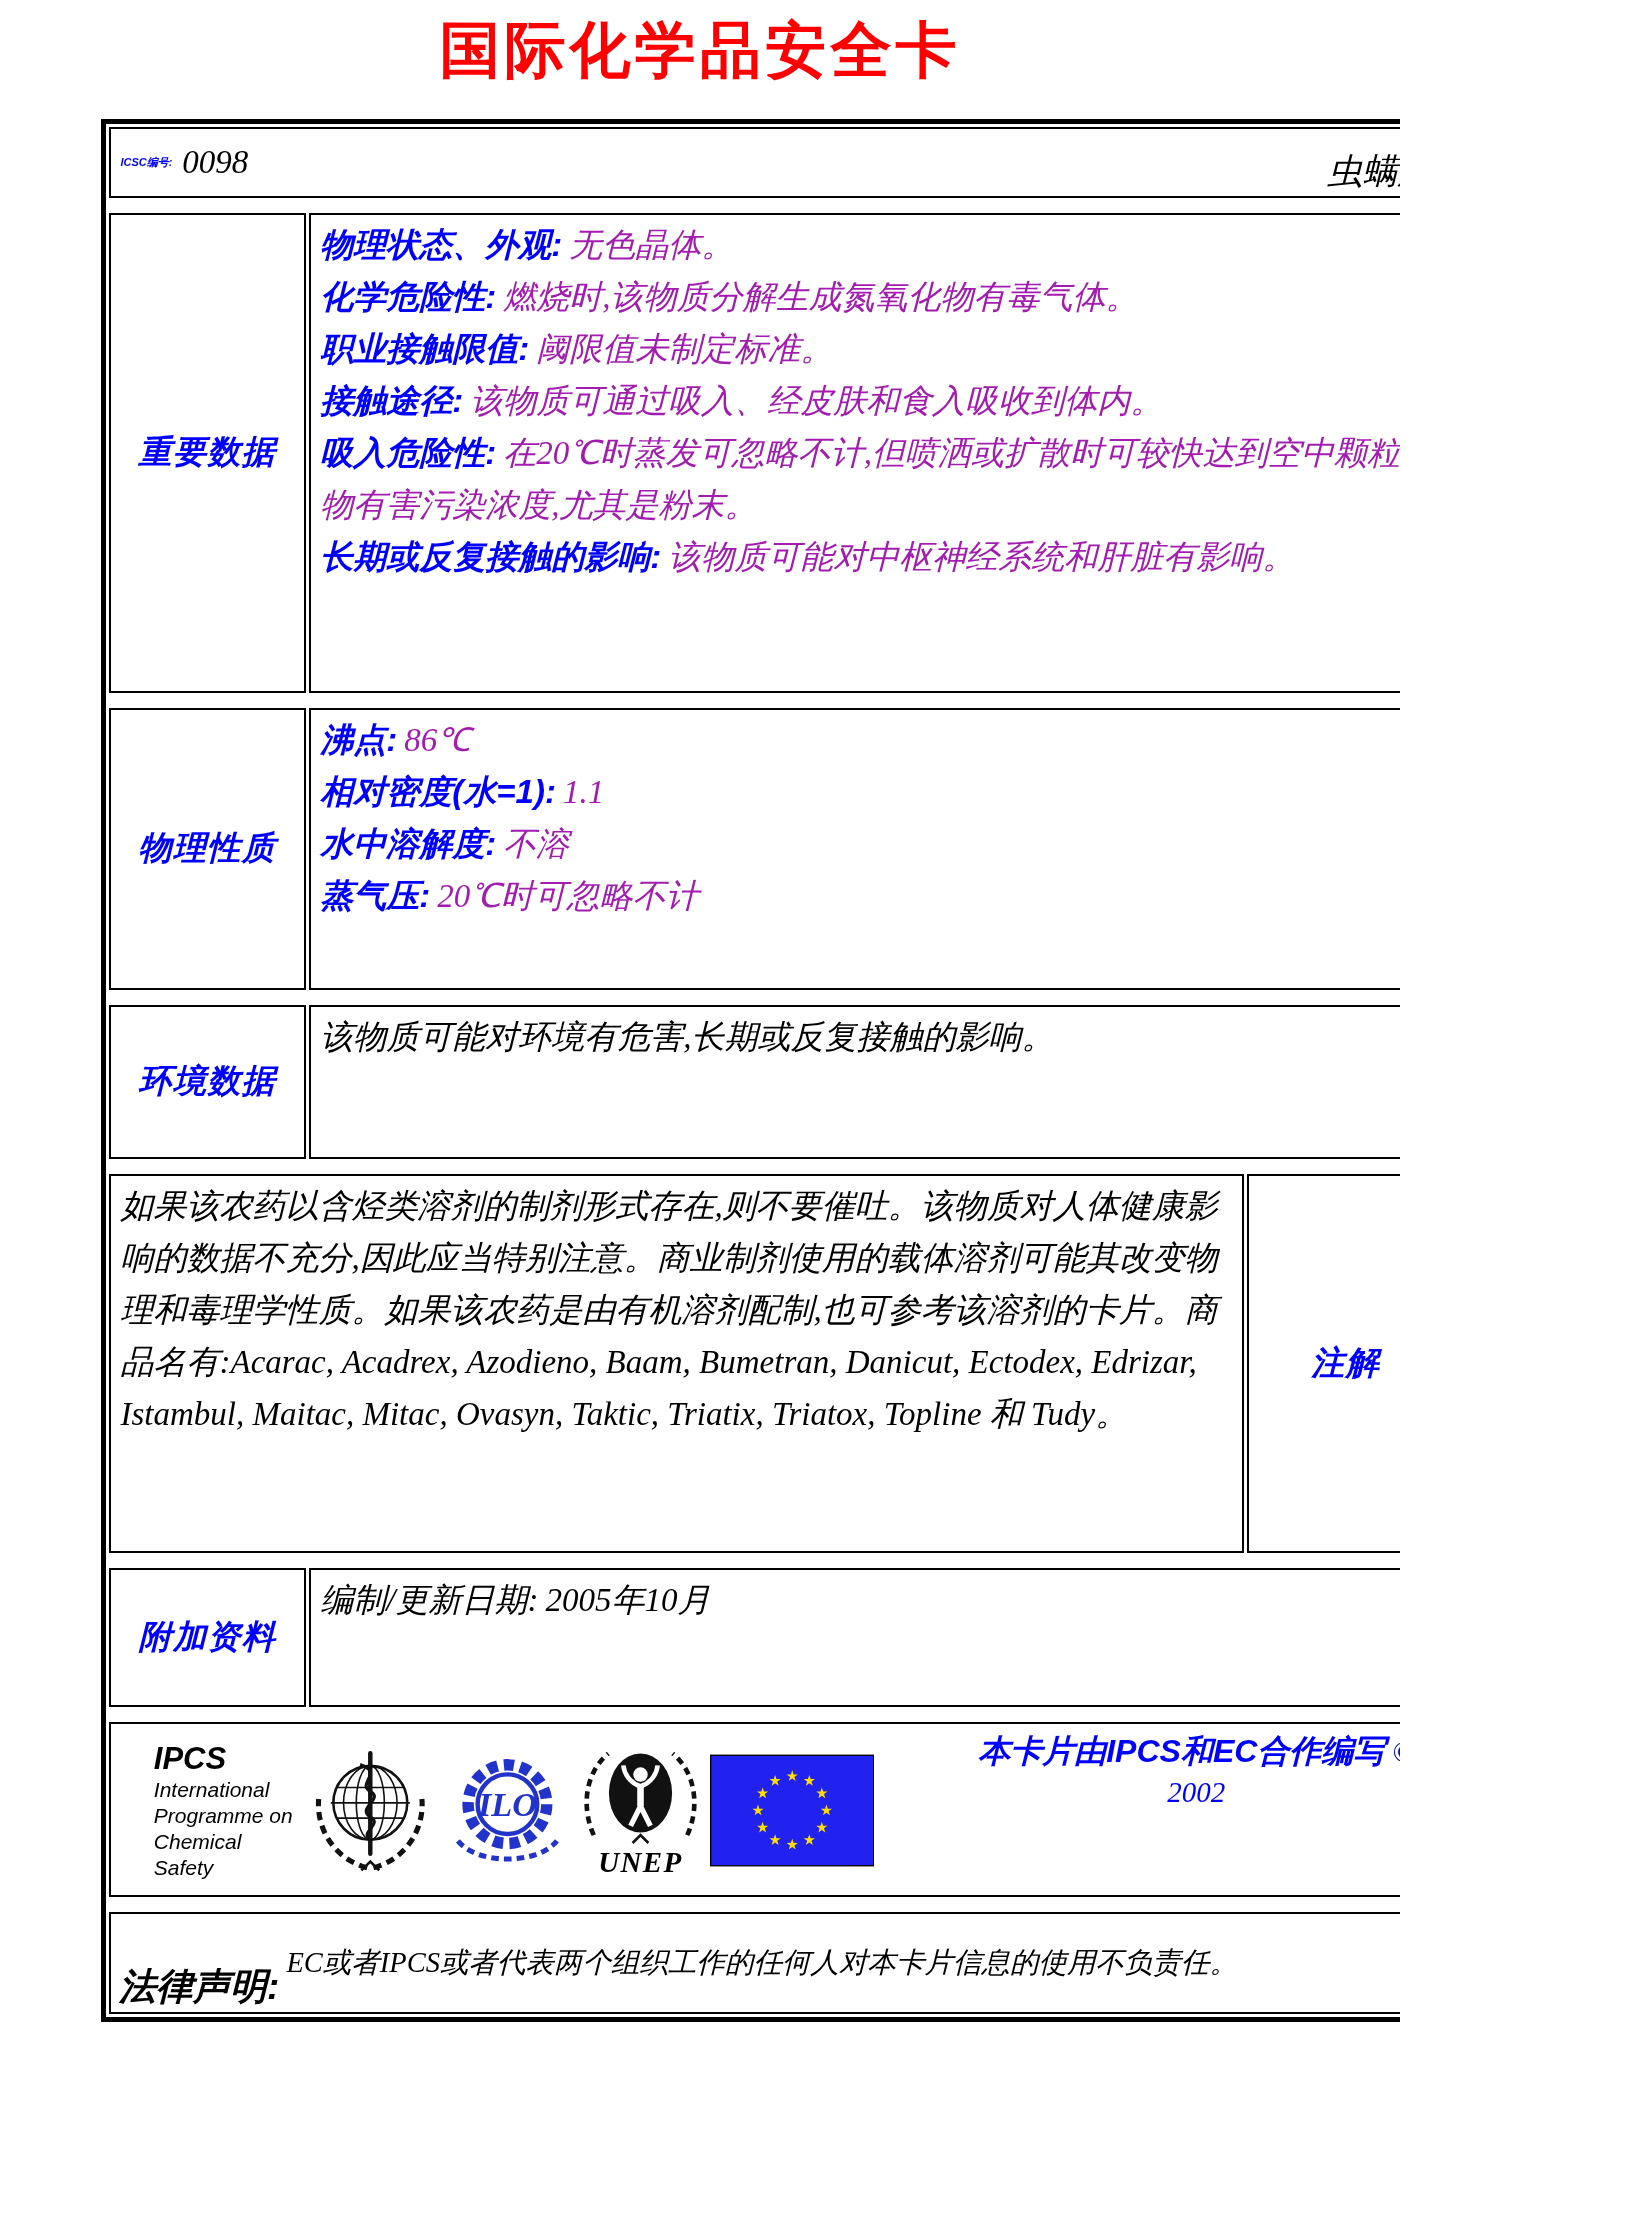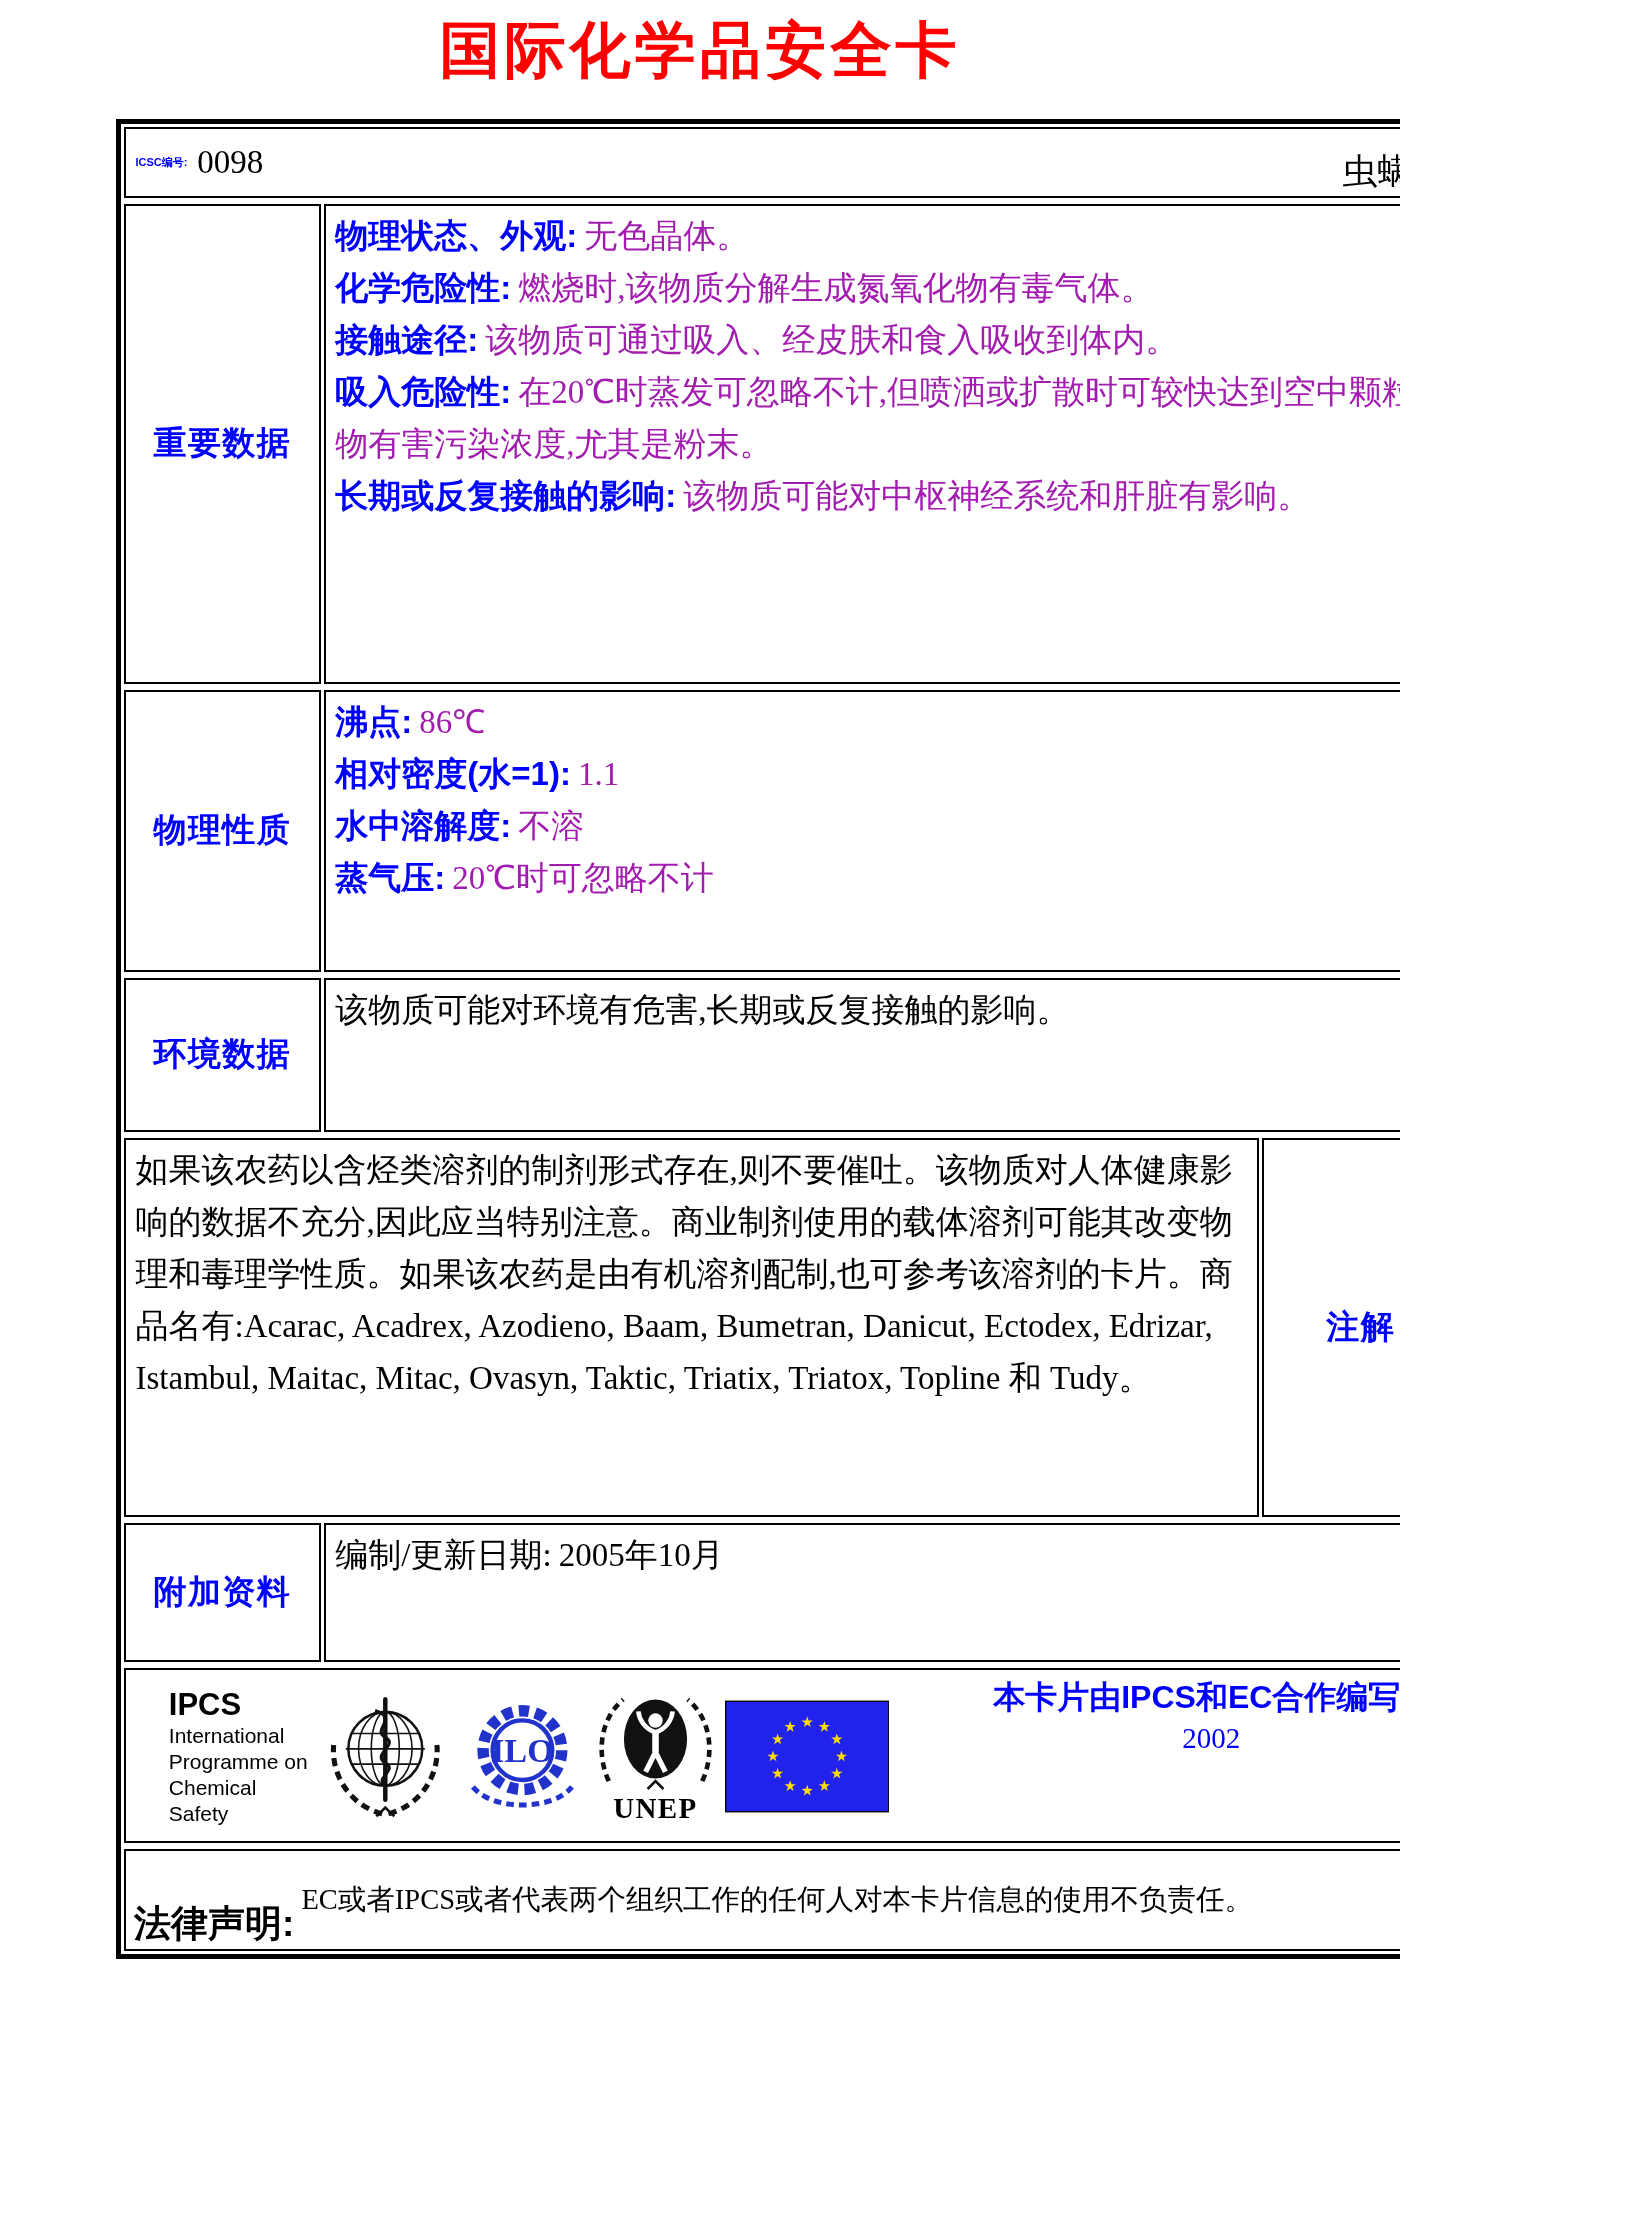--- a/index.html
+++ b/index.html
@@ -8,22 +8,22 @@
     --eu-flag-blue:#2222EE;
     --eu-star-yellow:#FFDD00;
     --ilo-blue:#2233CC;
   }
   html,body{margin:0;padding:0;background:#fff;}
   .page{position:relative;width:1400px;height:2227px;background:#fff;overflow:hidden;
         font-family:"Liberation Serif",serif;color:#000;}
   .title{position:absolute;top:12.5px;left:0;width:100%;margin:0;text-align:center;
          color:var(--title-red);font-family:"Liberation Serif",serif;font-weight:bold;
          font-size:61px;line-height:76px;letter-spacing:4.2px;}
-  .card{position:absolute;left:116px;top:119px;width:1351px;box-sizing:border-box;
-        border:5.6px solid #000;padding:2.8px;display:flex;flex-direction:column;gap:6px;background:#fff;}
+  .card{position:absolute;left:101px;top:119px;width:1351px;box-sizing:border-box;
+        border:5.6px solid #000;padding:2.8px;display:flex;flex-direction:column;gap:15px;background:#fff;font-style:italic;}
   .row{display:flex;gap:2.8px;}
   .cell{border:2.8px solid #000;box-sizing:border-box;background:#fff;}
   .full{flex:1;}
   .label-cell{flex:0 0 197px;display:flex;align-items:center;justify-content:center;text-align:center;}
   .label-text{color:var(--accent-blue);font-family:"Liberation Sans",sans-serif;font-weight:bold;
               font-size:33px;letter-spacing:1.4px;}
   .content-cell{flex:1;padding:4.2px 9.7px;font-size:33px;line-height:52px;}
   .item{margin:0;}
   .k{color:var(--accent-blue);font-family:"Liberation Sans",sans-serif;font-weight:bold;}
   .v{color:#a21caf;margin-left:7px;}
@@ -81,20 +81,21 @@
       </div>
     </div>
 
     <div class="row r2">
       <div class="cell label-cell">
         <span class="label-text">重要数据</span>
       </div>
       <div class="cell content-cell">
         <p class="item"><span class="k">物理状态、外观:</span><span class="v">无色晶体。</span></p>
         <p class="item"><span class="k">化学危险性:</span><span class="v">燃烧时,该物质分解生成氮氧化物有毒气体。</span></p>
+        <p class="item"><span class="k">职业接触限值:</span><span class="v">阈限值未制定标准。</span></p>
         <p class="item"><span class="k">接触途径:</span><span class="v">该物质可通过吸入、经皮肤和食入吸收到体内。</span></p>
         <p class="item"><span class="k">吸入危险性:</span><span class="v">在20℃时蒸发可忽略不计,但喷洒或扩散时可较快达到空中颗粒物有害污染浓度,尤其是粉末。</span></p>
         <p class="item"><span class="k">长期或反复接触的影响:</span><span class="v">该物质可能对中枢神经系统和肝脏有影响。</span></p>
       </div>
     </div>
 
     <div class="row r3">
       <div class="cell label-cell">
         <span class="label-text">物理性质</span>
       </div>

